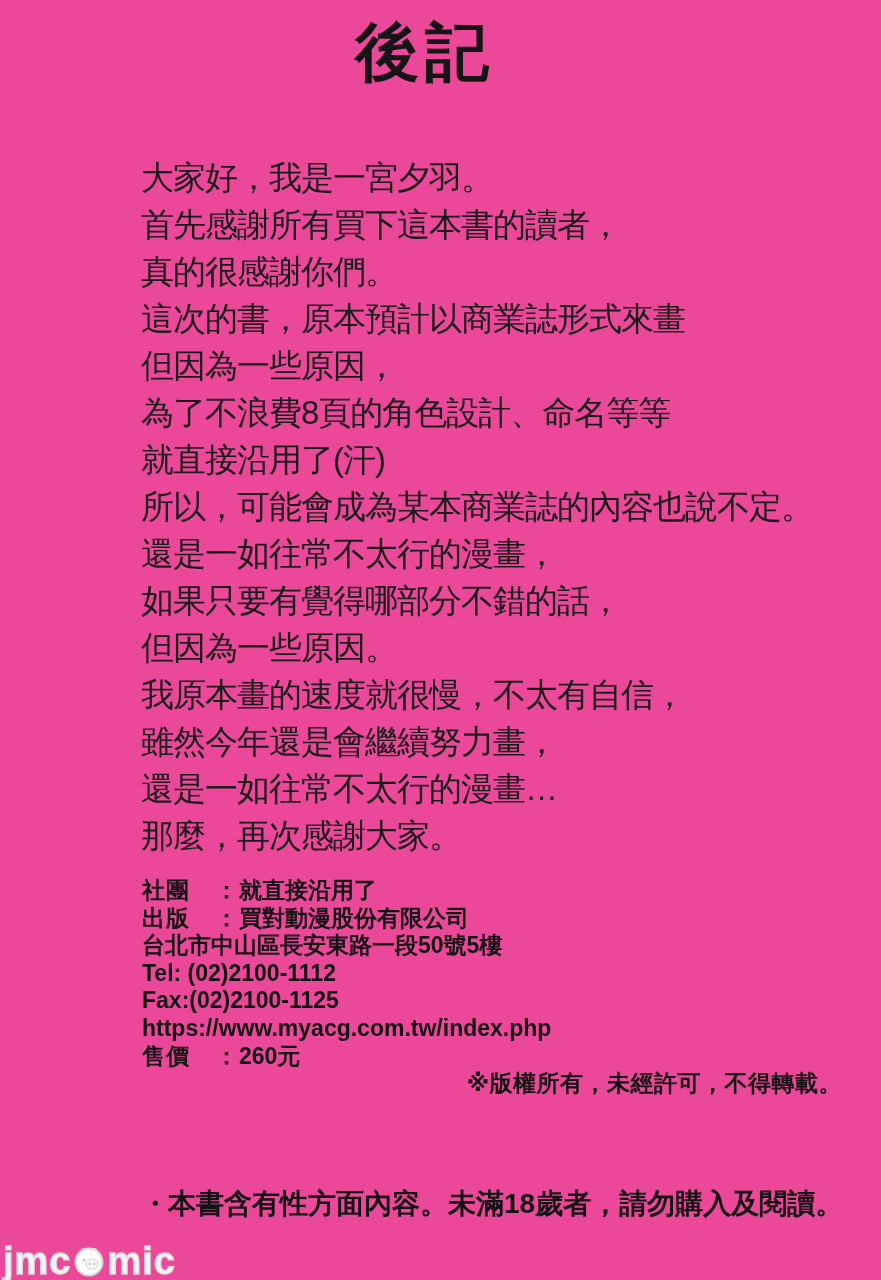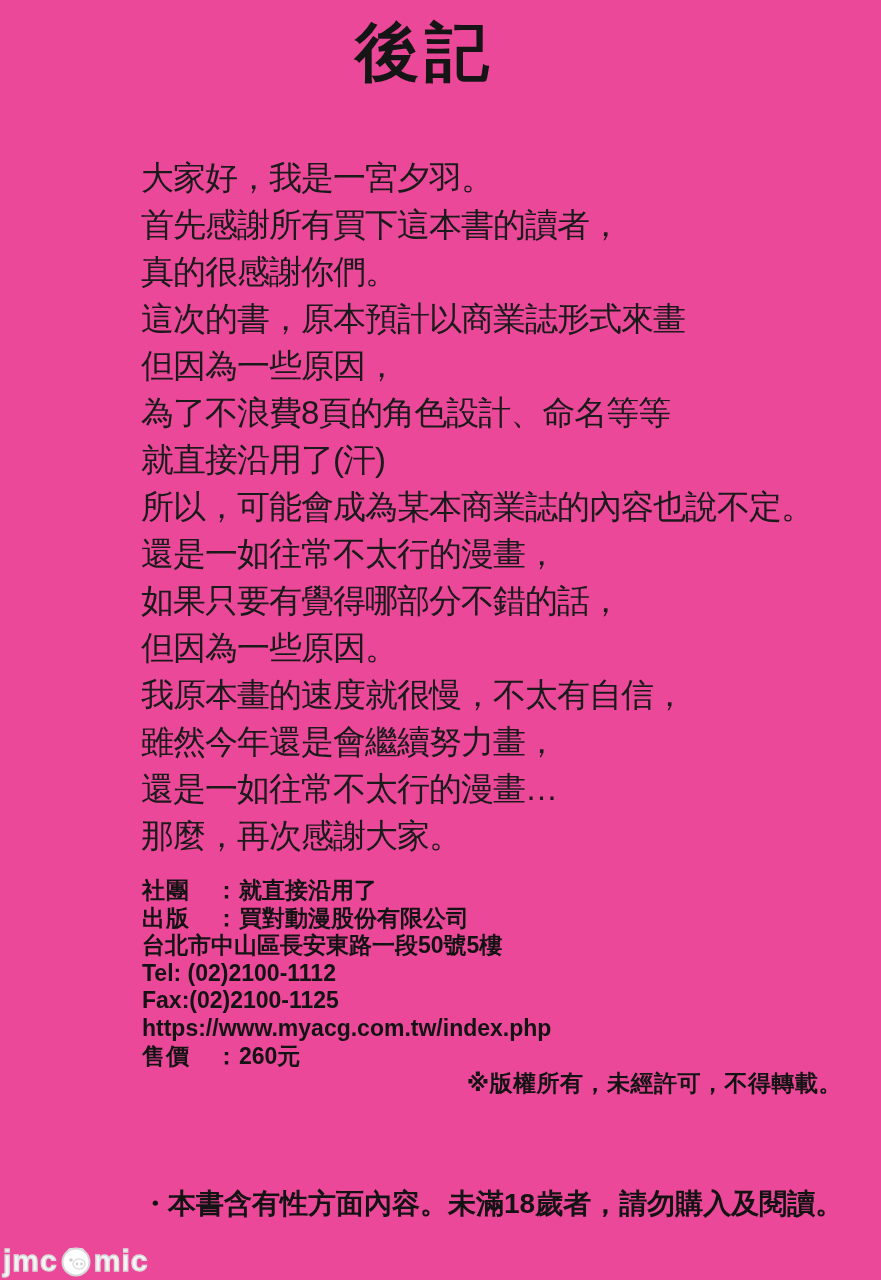--- a/index.html
+++ b/index.html
@@ -94,21 +94,21 @@
   .watermark {
     position: absolute;
     top: 1244px;
     left: 3px;
     height: 34px;
     display: flex;
     align-items: center;
     user-select: none;
   }
   .wm-text {
-    font-size: 30px;
+    font-size: 38px;
     font-weight: 800;
     letter-spacing: 1px;
     color: #f5f5f5;
     -webkit-text-stroke: 1.3px #dadada;
     line-height: 34px;
   }
   .wm-pig {
     width: 34px;
     height: 34px;
     margin: 0 1px;

